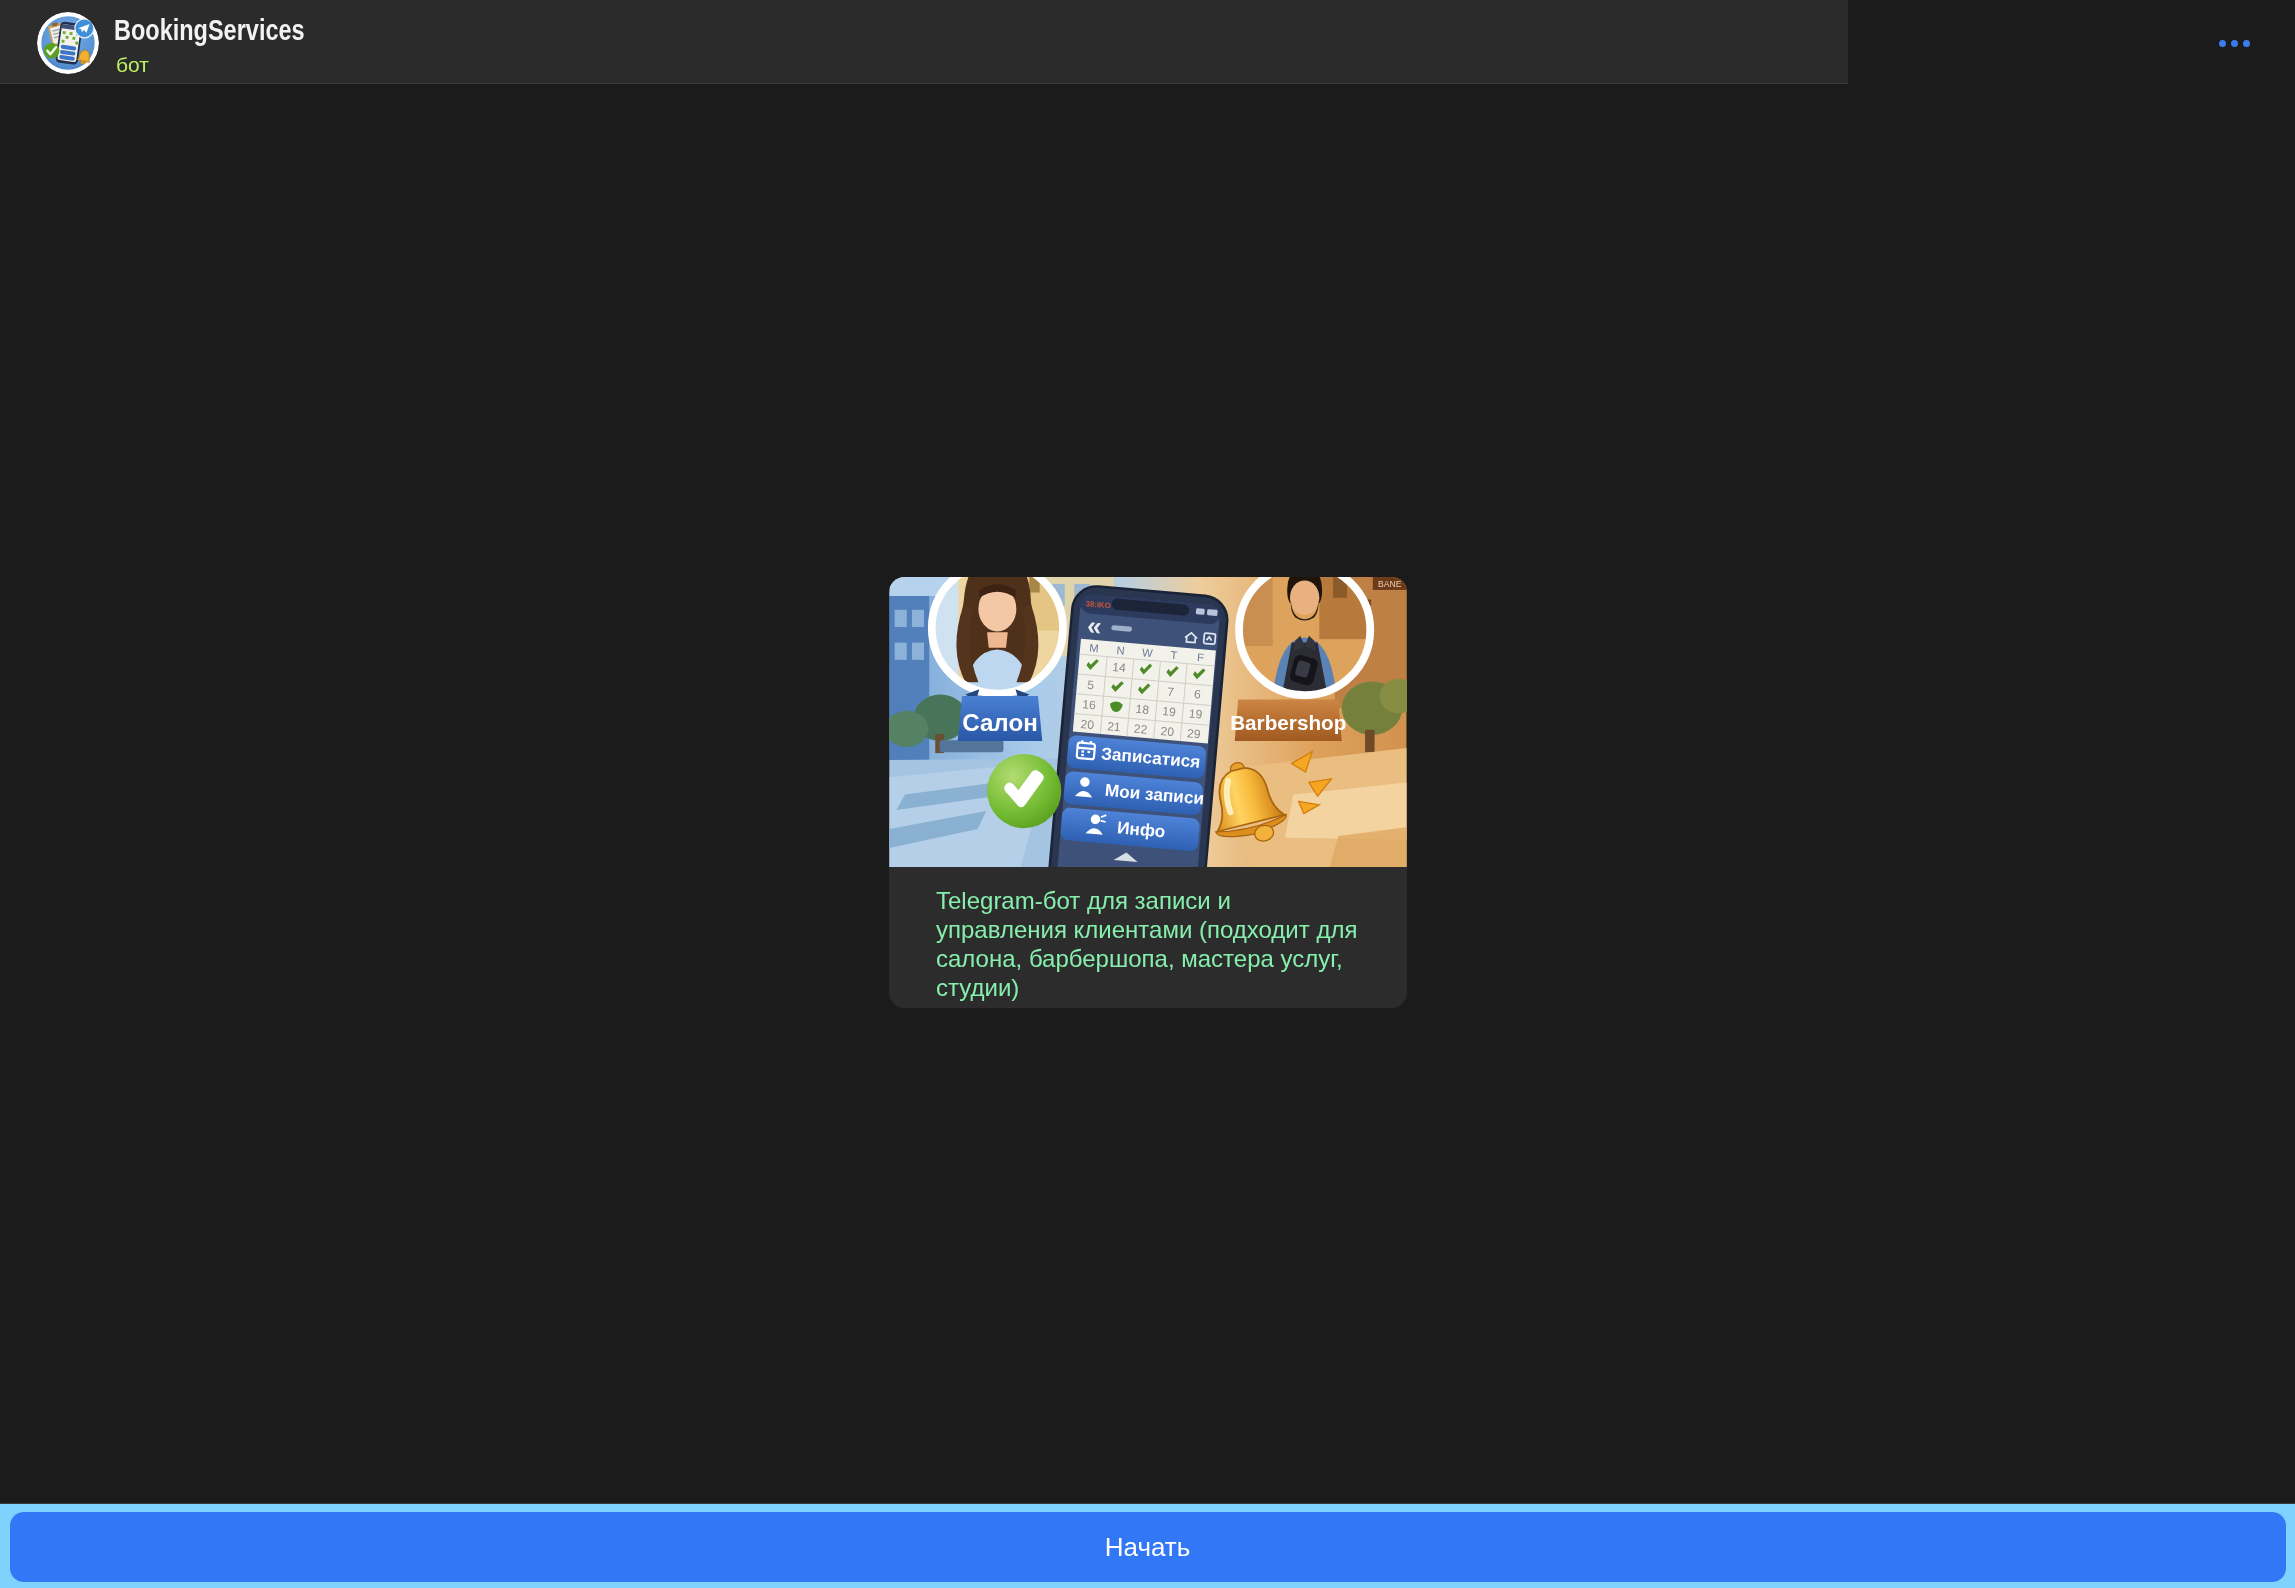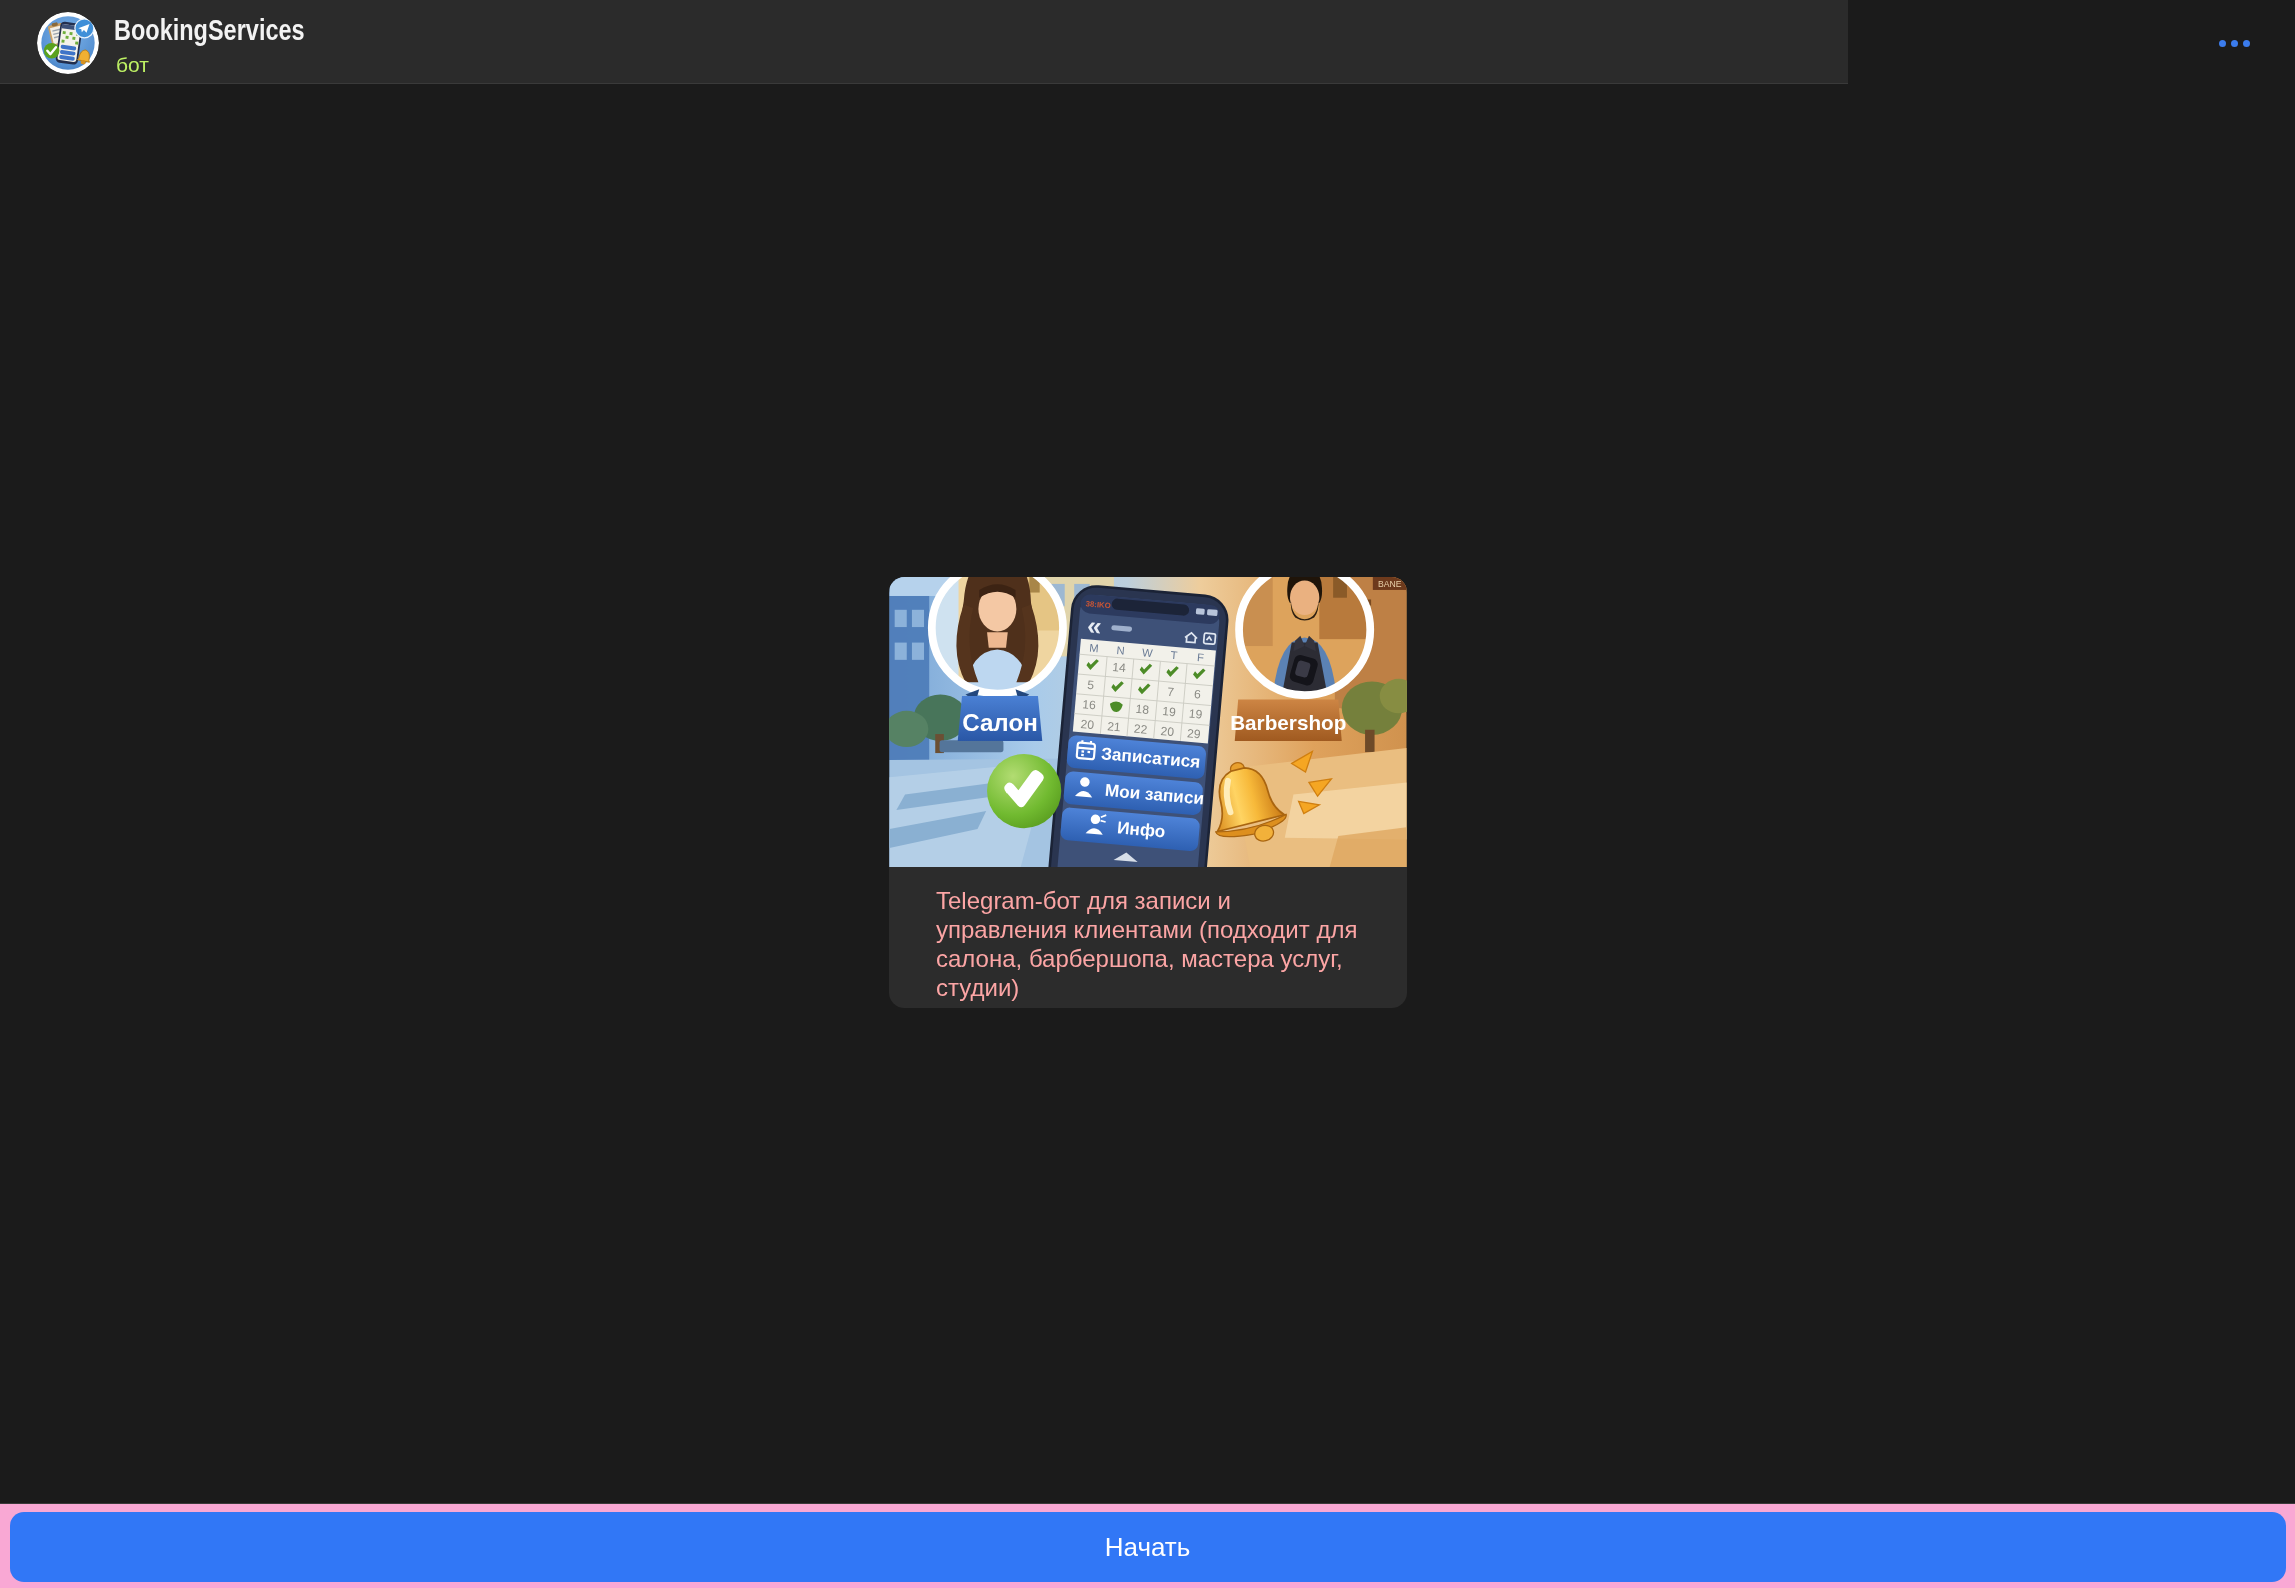--- a/index.html
+++ b/index.html
@@ -7,23 +7,23 @@
   
   #header { position:absolute; left:0; top:0; width:1848px; height:84px; background:#2b2b2b; border-bottom:1.7px solid #3a3a3a;text-align:center; }
   #avatar { position:absolute; left:37px; top:12px; width:62px; height:62px; border-radius:50%; overflow:hidden; }
   #title { position:absolute; left:114px; top:14px; font-size:29px; font-weight:bold; color:#f3f3f3; transform:scaleX(0.81); transform-origin:0 0; }
   #subtitle { position:absolute; left:116px; top:53px; font-size:21px; color:#bef264; }
   #dots { position:absolute; left:2219px; top:40px; }
   .dot { position:absolute; width:7px; height:7px; border-radius:50%; background:#3b7ced; top:0; }
   
   #card { position:absolute; left:889px; top:577px; width:518px; height:431px; border-radius:15.6px; overflow:hidden; }
   #cardimg { position:absolute; left:0; top:0; width:518px; height:290px; }
-  #cardtext { position:absolute; left:0; top:290px; width:518px; height:167px; background:#2c2c2c; color:#fca5a5; font-size:24px; line-height:29px; padding:19px 29px 0 47px; }
+  #cardtext { position:absolute; left:0; top:290px; width:518px; height:167px; background:#2c2c2c; color:#86efac; font-size:24px; line-height:29px; padding:19px 29px 0 47px; }
   
-  #bottombar { position:absolute; left:0; top:1503px; width:2295px; height:86px; background:#f9a8d4; border-top:0.9px solid #3a3a3a; }
+  #bottombar { position:absolute; left:0; top:1503px; width:2295px; height:86px; background:#7dd3fc; border-top:0.9px solid #3a3a3a; }
   #startbtn { position:absolute; left:9.5px; top:7.8px; width:2276px; height:70px; border-radius:14px; background:#3177f6; color:#ffffff; font-size:26px; text-align:center; line-height:70px; }
 </style>
 </head>
 <body>
   <div id="header">
     <div id="avatar"><svg width="62" height="62" viewBox="0 0 72 72">
 <defs>
  <radialGradient id="avbg" cx="0.5" cy="0.35" r="0.8">
   <stop offset="0" stop-color="#7db3e8"></stop>
   <stop offset="0.7" stop-color="#5590d2"></stop>

